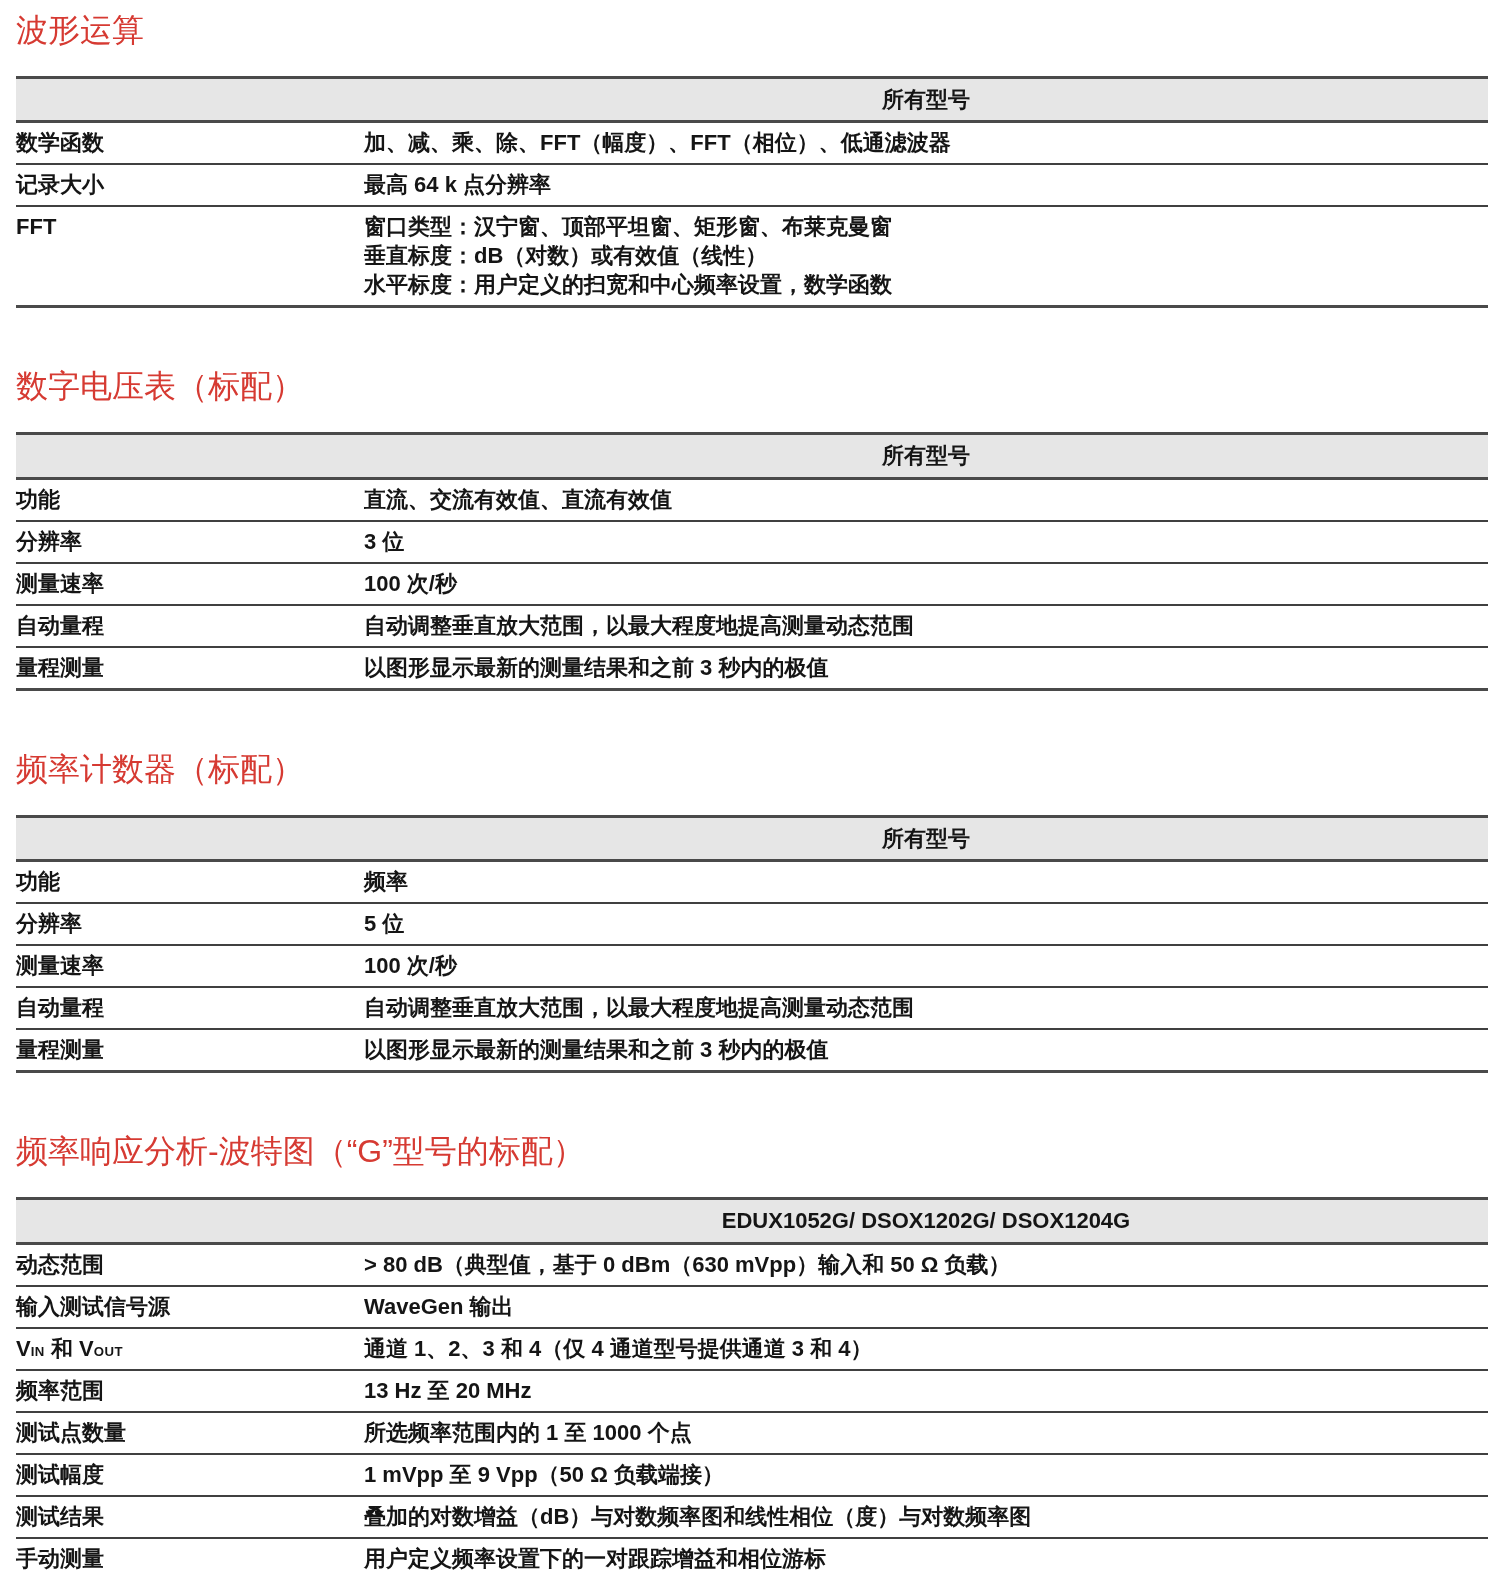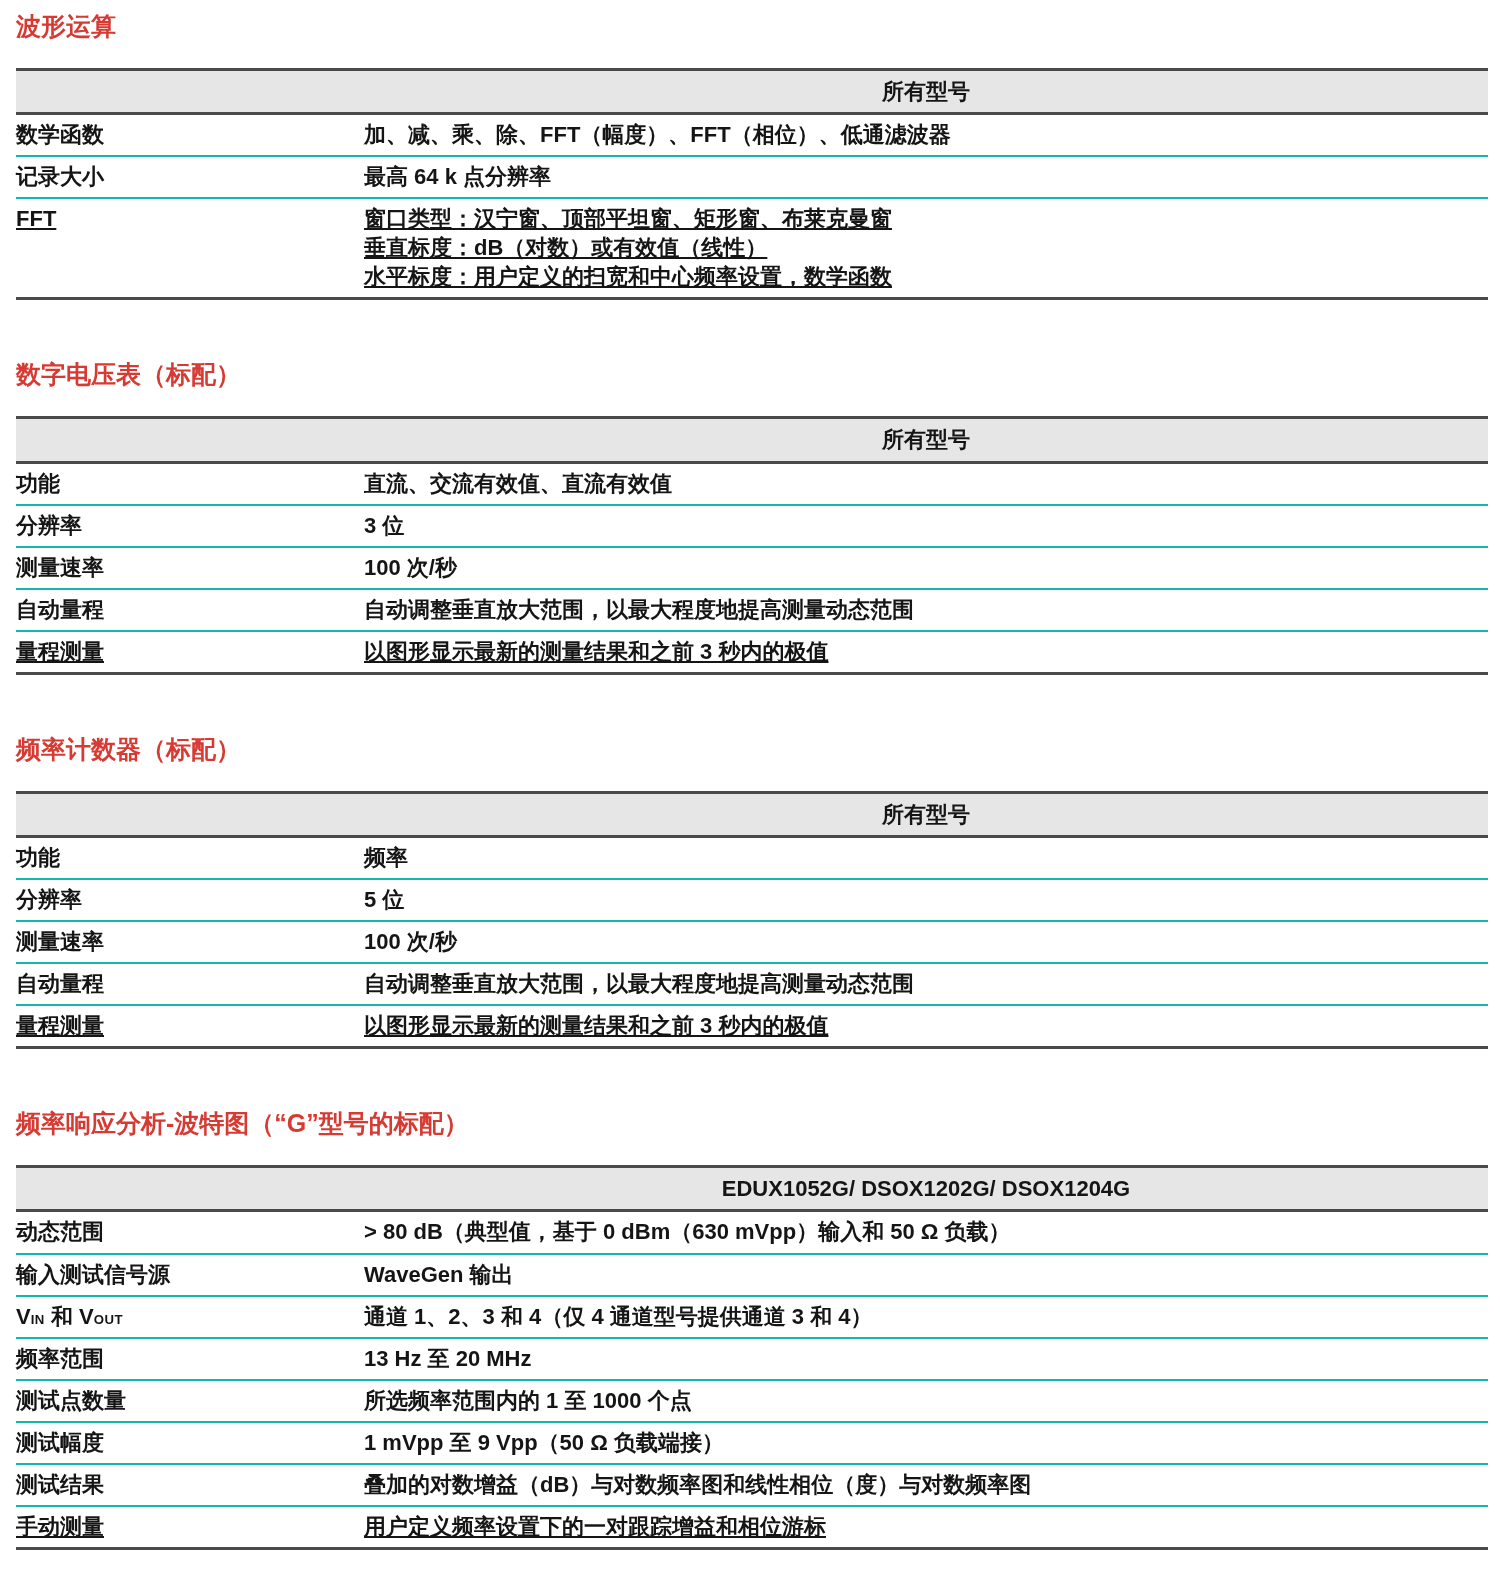--- a/index.html
+++ b/index.html
@@ -7,22 +7,22 @@
     width:1500px;
     font-family:"Liberation Sans","DejaVu Sans",sans-serif;
     color:#151515;
     -webkit-font-smoothing:antialiased;
   }
   .page { padding:12px 12px 0 16px; }
   .spec-section { margin-bottom:60px; }
   .spec-section:last-child { margin-bottom:14px; }
   .section-title {
     color:#d63a32;
-    font-size:25px;
-    font-weight:bold;
+    font-size:32px;
+    font-weight:normal;
     margin:0 0 27px 0;
     line-height:1.15;
   }
   table.spec-table {
     width:100%;
     border-collapse:collapse;
     table-layout:fixed;
     border-top:3px solid #4a4a4a;
     border-bottom:3px solid #4a4a4a;
   }
@@ -33,25 +33,25 @@
     font-weight:bold;
     padding:7px 0;
     border-bottom:3px solid #4a4a4a;
     line-height:1.25;
   }
   table.spec-table th.label-col { width:348px; }
   table.spec-table td {
     font-size:22px;
     font-weight:600;
     padding:5px 0 6px 0;
-    border-bottom:2px solid #14b8a6;
+    border-bottom:2px solid #404040;
     vertical-align:top;
     line-height:1.32;
   }
-  table.spec-table tbody tr:last-child td { border-bottom:none;text-decoration:underline; }
+  table.spec-table tbody tr:last-child td { border-bottom:none; }
   td.label { padding-right:12px; }
   .value-line + .value-line { }
   .vsub { font-size:0.6em; letter-spacing:0.5px; }
 </style>
 </head>
 <body>
 
 <div class="page">
 
   <div class="spec-section">

